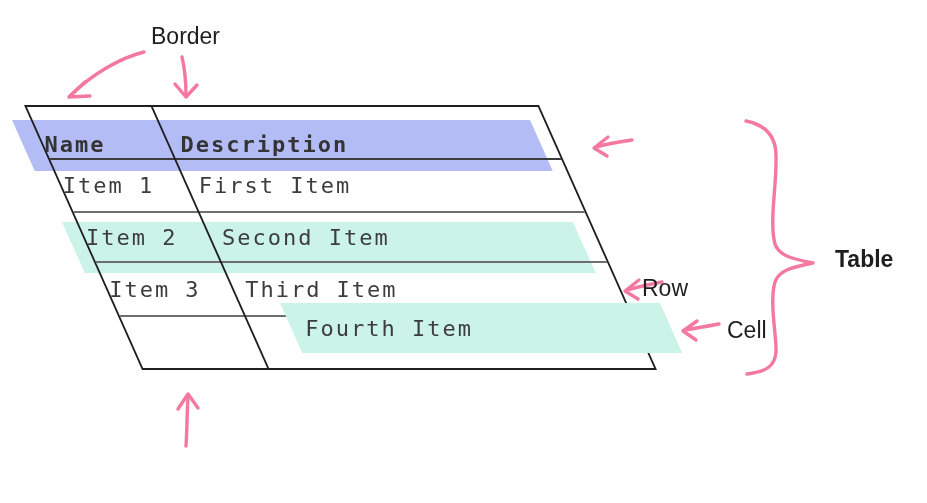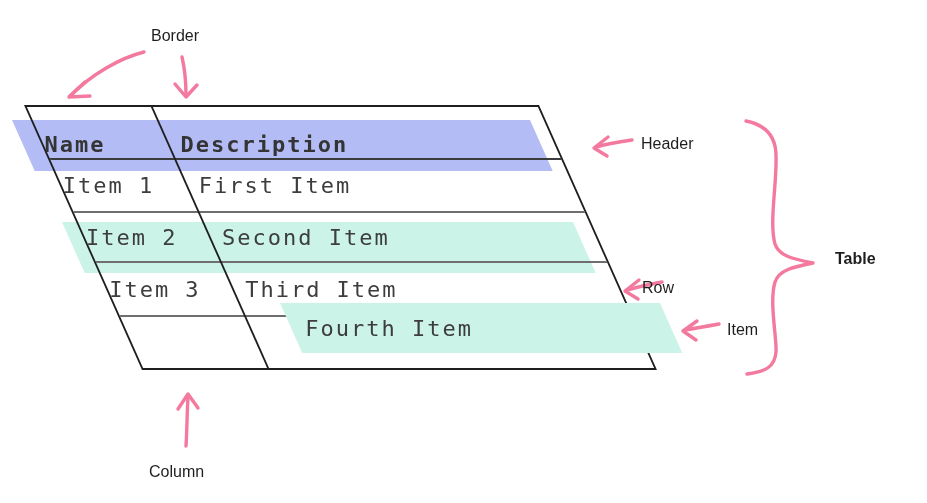--- a/index.html
+++ b/index.html
@@ -36,21 +36,21 @@
 
   
   .cell4 {
     position:absolute; left:280px; top:303px; width:380px; height:50px;
     background:var(--row-highlight,#cbf3e8); transform:skewX(24deg); transform-origin:top left;
     display:flex; align-items:center; box-sizing:border-box; padding-left:14px; z-index:4;
     font-family:"DejaVu Sans Mono", monospace; font-size:22px; letter-spacing:2px; color:var(--text,#3d3d3d);
   }
 
   
-  .lbl { position:absolute; z-index:5; font-size:16px; line-height:28px; color:#1e1e1e; white-space:nowrap; }
+  .lbl { position:absolute; z-index:5; font-size:23px; line-height:28px; color:#1e1e1e; white-space:nowrap; }
   .lbl-border { left:151px; top:22px; }
   .lbl-header { left:641px; top:130px; }
   .lbl-table  { left:835px; top:245px;font-weight:bold; }
   .lbl-row    { left:642px; top:274px; }
   .lbl-cell   { left:727px; top:316px; }
   .lbl-column { left:149px; top:458px; }
 
   .arrows { position:absolute; left:0; top:0; z-index:3; pointer-events:none; }
   .stroke { fill:none; stroke:var(--annotation,#f4799f); stroke-width:3.4; stroke-linecap:round; stroke-linejoin:round; }
 </style>
@@ -102,18 +102,16 @@
       <path d="M639,280 L625,291 L638,299"></path>
       <path d="M719,324 C708,326 697,328 685,330"></path>
       <path d="M697,321 L683,331 L696,340"></path>
       <path d="M186,446 C187,432 187,412 188,397"></path>
       <path d="M178,409 L188,394 L198,408"></path>
       <path d="M746,121 C766,125 776,136 776,156 C777,184 769,222 775,244 C779,256 793,259 813,263 C793,267 779,270 775,282 C769,302 777,338 776,352 C775,366 766,372 747,374"></path>
     </g>
   </svg>
 
   <div class="lbl lbl-border">Border</div>
-  <div class="lbl lbl-header">Header</div>
   <div class="lbl lbl-table">Table</div>
   <div class="lbl lbl-row">Row</div>
-  <div class="lbl lbl-cell">Item</div>
-  <div class="lbl lbl-column">Column</div>
+  <div class="lbl lbl-cell">Cell</div>
 </div>
 
 </body></html>

